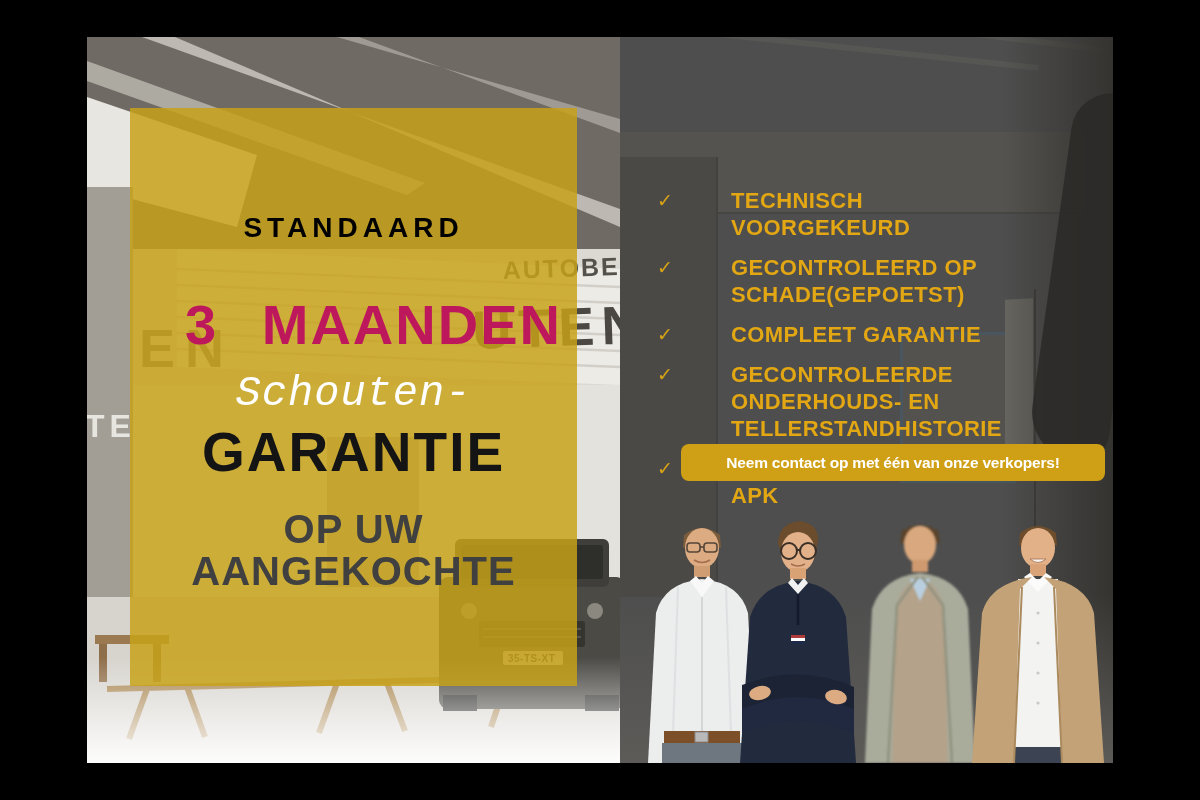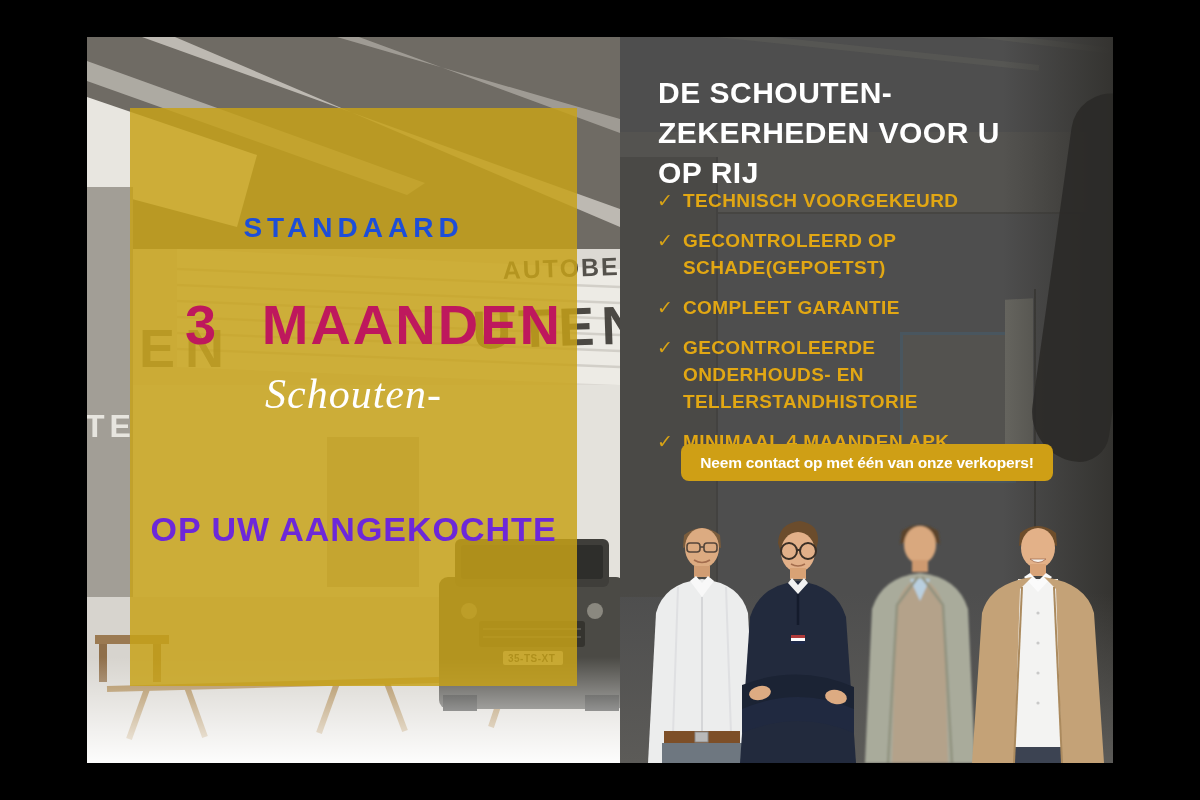--- a/index.html
+++ b/index.html
@@ -14,34 +14,34 @@
   .rz-corner{position:absolute;left:0;top:120px;width:96px;height:440px;background:#4a4946;border-right:2px solid #434240;}
   .rz-showcase{position:absolute;left:280px;top:295px;width:110px;height:145px;background:#53524f;border:3px solid #49565f;}
   .rz-flag{position:absolute;left:385px;top:262px;width:28px;height:160px;background:#66655f;transform:skewY(-3deg);}
   .rz-pole{position:absolute;left:414px;top:252px;width:2px;height:250px;background:#3c3b38;}
   .rz-shadow{position:absolute;right:0;top:0;width:110px;height:726px;background:linear-gradient(90deg,rgba(40,39,37,0),#343330);}
   .rz-silhouette{position:absolute;right:-18px;top:55px;width:80px;height:370px;background:#2b2a28;border-radius:40px 18px 30px 50px;transform:rotate(8deg);opacity:.9;}
   .rz-floor{position:absolute;left:0;bottom:0;width:493px;height:170px;background:linear-gradient(180deg,rgba(92,91,88,0),#5c5b58);}
   
   #gold-panel{position:absolute;left:43px;top:71px;width:447px;height:578px;background:rgba(199,162,24,.84);}
   #gold-panel .line{position:absolute;left:0;width:447px;text-align:center;}
-  .kicker{top:104px;font-size:28px;font-weight:800;color:#1d4ed8;letter-spacing:5px;}
+  .kicker{top:104px;font-size:28px;font-weight:800;color:#000000;letter-spacing:5px;}
   .headline-months{top:184px;font-size:56px;font-weight:800;color:#be185d;letter-spacing:2px;word-spacing:26px;padding-left:20px;}
-  .brand-script{top:262px;font-family:Liberation Serif, serif;font-style:italic;font-size:42px;color:#fff;letter-spacing:1px;}
+  .brand-script{top:262px;font-family:Liberation Mono, monospace;font-style:italic;font-size:42px;color:#fff;letter-spacing:1px;}
   .headline-garantie{top:312px;font-size:55px;font-weight:800;color:#141414;letter-spacing:2px;}
-  .subtitle{top:400px;font-size:34px;font-weight:800;color:#6d28d9;letter-spacing:1px;line-height:42px;}
+  .subtitle{top:400px;font-size:40px;font-weight:800;color:#404040;letter-spacing:1px;line-height:42px;}
   .disclaimer{top:528px;font-size:16px;color:#161616;white-space:nowrap;}
   
   #benefits-heading{position:absolute;left:571px;top:36px;width:420px;font-size:30px;line-height:40px;
     font-weight:800;color:#fff;letter-spacing:.5px;white-space:pre-line;}
   #benefits-list{position:absolute;left:570px;top:150px;width:360px;}
   .benefit{display:flex;align-items:flex-start;margin-bottom:13px;}
   .check{flex:0 0 26px;color:#d8a315;font-size:19px;line-height:27px;font-weight:400;}
-  .benefit-label{font-size:19px;font-weight:800;color:#e2a713;line-height:27px;letter-spacing:.4px;width:334px;}
-  #contact-cta{position:absolute;left:594px;top:407px;width:372px;height:37px;background:#cf9f15;border:none;
+  .benefit-label{font-size:22px;font-weight:800;color:#e2a713;line-height:27px;letter-spacing:.4px;width:334px;margin-left:48px;}
+  #contact-cta{position:absolute;left:594px;top:407px;width:424px;height:37px;background:#cf9f15;border:none;
     border-radius:8px;color:#fff;font-family:"Liberation Sans",sans-serif;font-size:15.5px;font-weight:700;
     letter-spacing:-0.2px;display:flex;align-items:center;justify-content:center;cursor:pointer;}
   
   #team-photo{position:absolute;left:533px;top:480px;width:493px;height:246px;}
 </style>
 </head>
 <body>
 
 <div id="stage">
 
@@ -117,28 +117,26 @@
     <div class="rz-flag"></div>
     <div class="rz-shadow"></div>
     <div class="rz-silhouette"></div>
     <div class="rz-floor"></div>
   </div>
 
   <div id="gold-panel">
     <div class="line kicker">STANDAARD</div>
     <div class="line headline-months">3 MAANDEN</div>
     <div class="line brand-script">Schouten-</div>
+    <div class="line headline-garantie">GARANTIE</div>
     <div class="line subtitle">
       <span>OP UW AANGEKOCHTE</span><br>
     </div>
   </div>
 
-  <div id="benefits-heading">DE SCHOUTEN-
-ZEKERHEDEN VOOR U
-OP RIJ</div>
 
   <div id="benefits-list">
     <div class="benefit">
       <span class="check">✓</span>
       <span class="benefit-label">TECHNISCH VOORGEKEURD</span>
     </div>
     <div class="benefit">
       <span class="check">✓</span>
       <span class="benefit-label">GECONTROLEERD OP SCHADE(GEPOETST)</span>
     </div>

